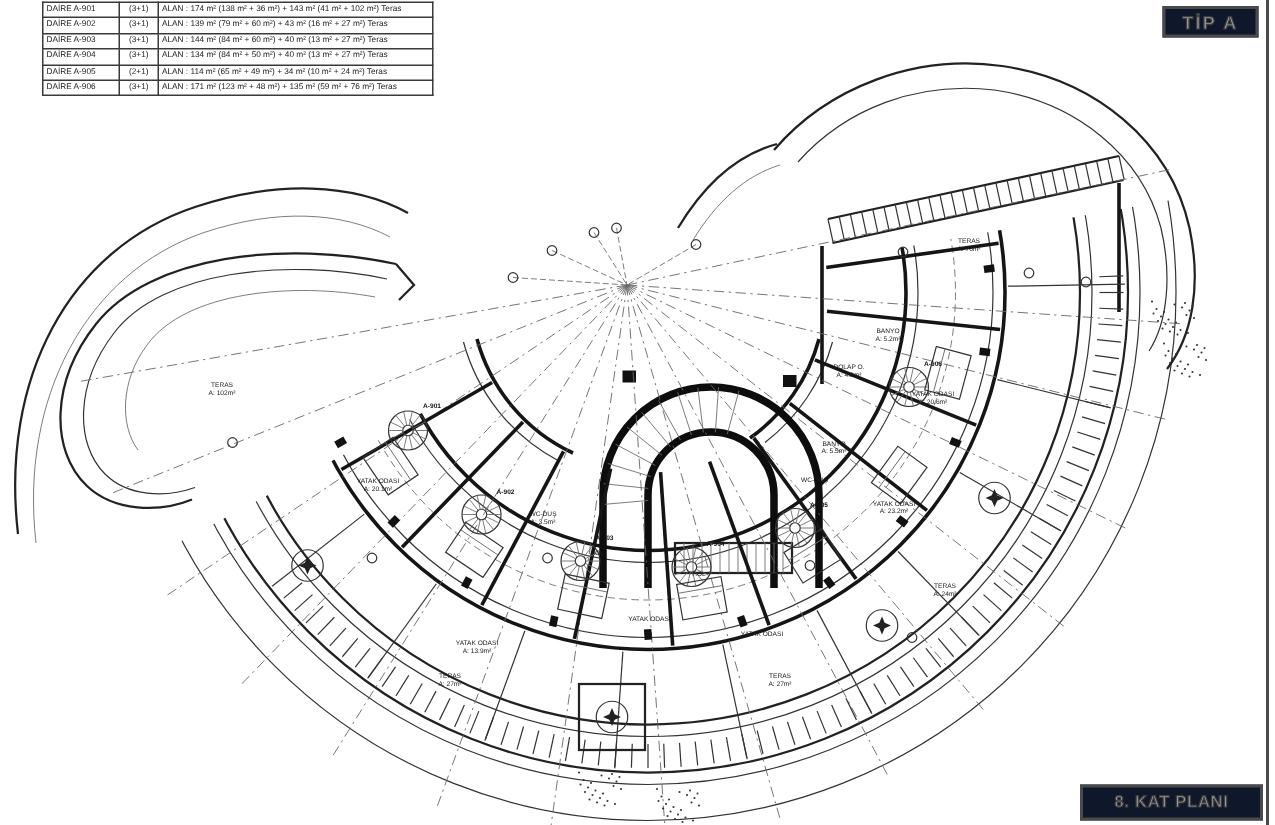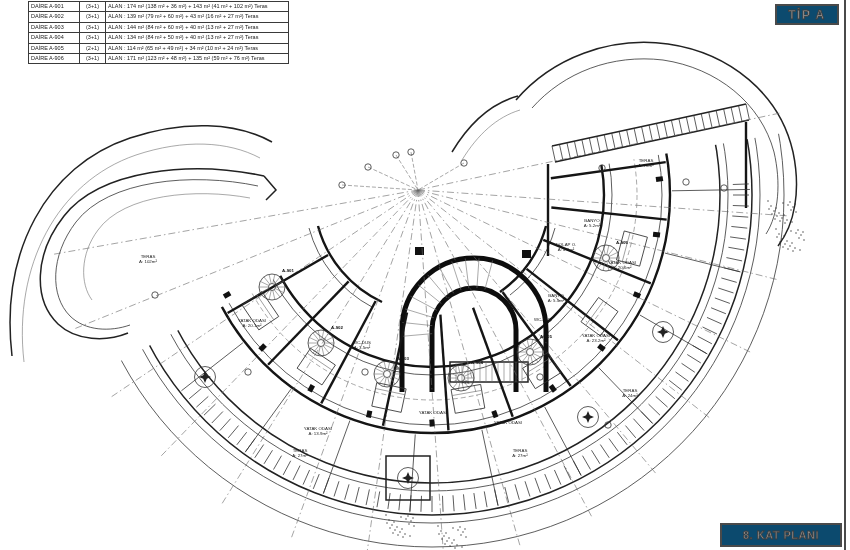--- a/index.html
+++ b/index.html
@@ -6,21 +6,21 @@
   .canvas{position:relative;width:850px;height:550px;background:#ffffff;overflow:hidden;
           font-family:"Liberation Sans",sans-serif;color:#111;}
   svg.plan{position:absolute;left:0;top:0;}
   
   .unit-table{position:absolute;left:28px;top:1px;border-collapse:collapse;table-layout:fixed;
               background:#fff;}
   .unit-table td{border:0.7px solid #3a3a3a;font-size:5.5px;line-height:9.4px;height:9.4px;
                  padding:0 2px;white-space:nowrap;overflow:hidden;color:#222;}
   .unit-table .c1{width:46px;} .unit-table .c2{width:21px;text-align:center;} .unit-table .c3{width:178px;}
   
-  .badge{position:absolute;border:2px solid #4a4a4a;background:#0c4a6e;display:flex;
+  .badge{position:absolute;border:2px solid #4a4a4a;background:#0f172a;display:flex;
          align-items:center;justify-content:center;font-weight:bold;color:#9a9a9a;
          -webkit-text-stroke:0.8px #3d3d3d;letter-spacing:1.5px;}
   .badge.tip{left:775px;top:4px;width:60px;height:17px;font-size:12px;}
   .badge.plan{left:720px;top:523px;width:118px;height:20px;font-size:11px;letter-spacing:0.5px;}
   .sheet-border{position:absolute;left:844px;top:0;width:1.5px;height:550px;background:#4a4a4a;}
   
   .hair{stroke:#6e6e6e;stroke-width:0.6;fill:none;}
   .thin{stroke:#333;stroke-width:0.8;fill:none;}
   .med{stroke:#222;stroke-width:1.5;fill:none;}
   .thick{stroke:#151515;stroke-width:2.4;fill:none;}

